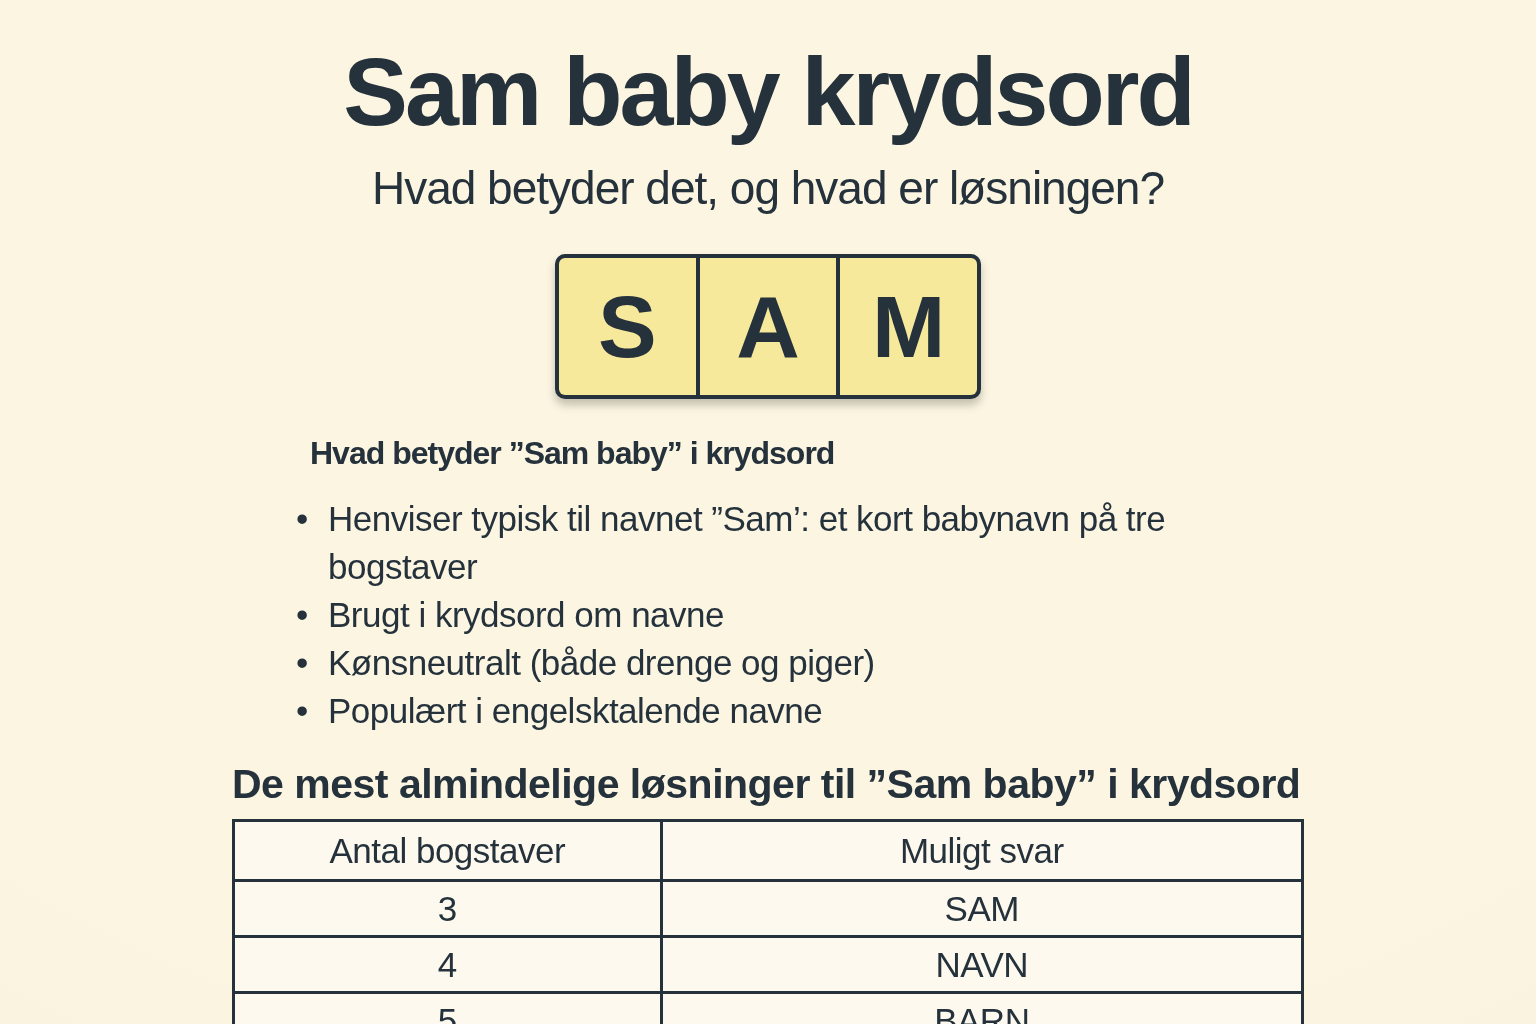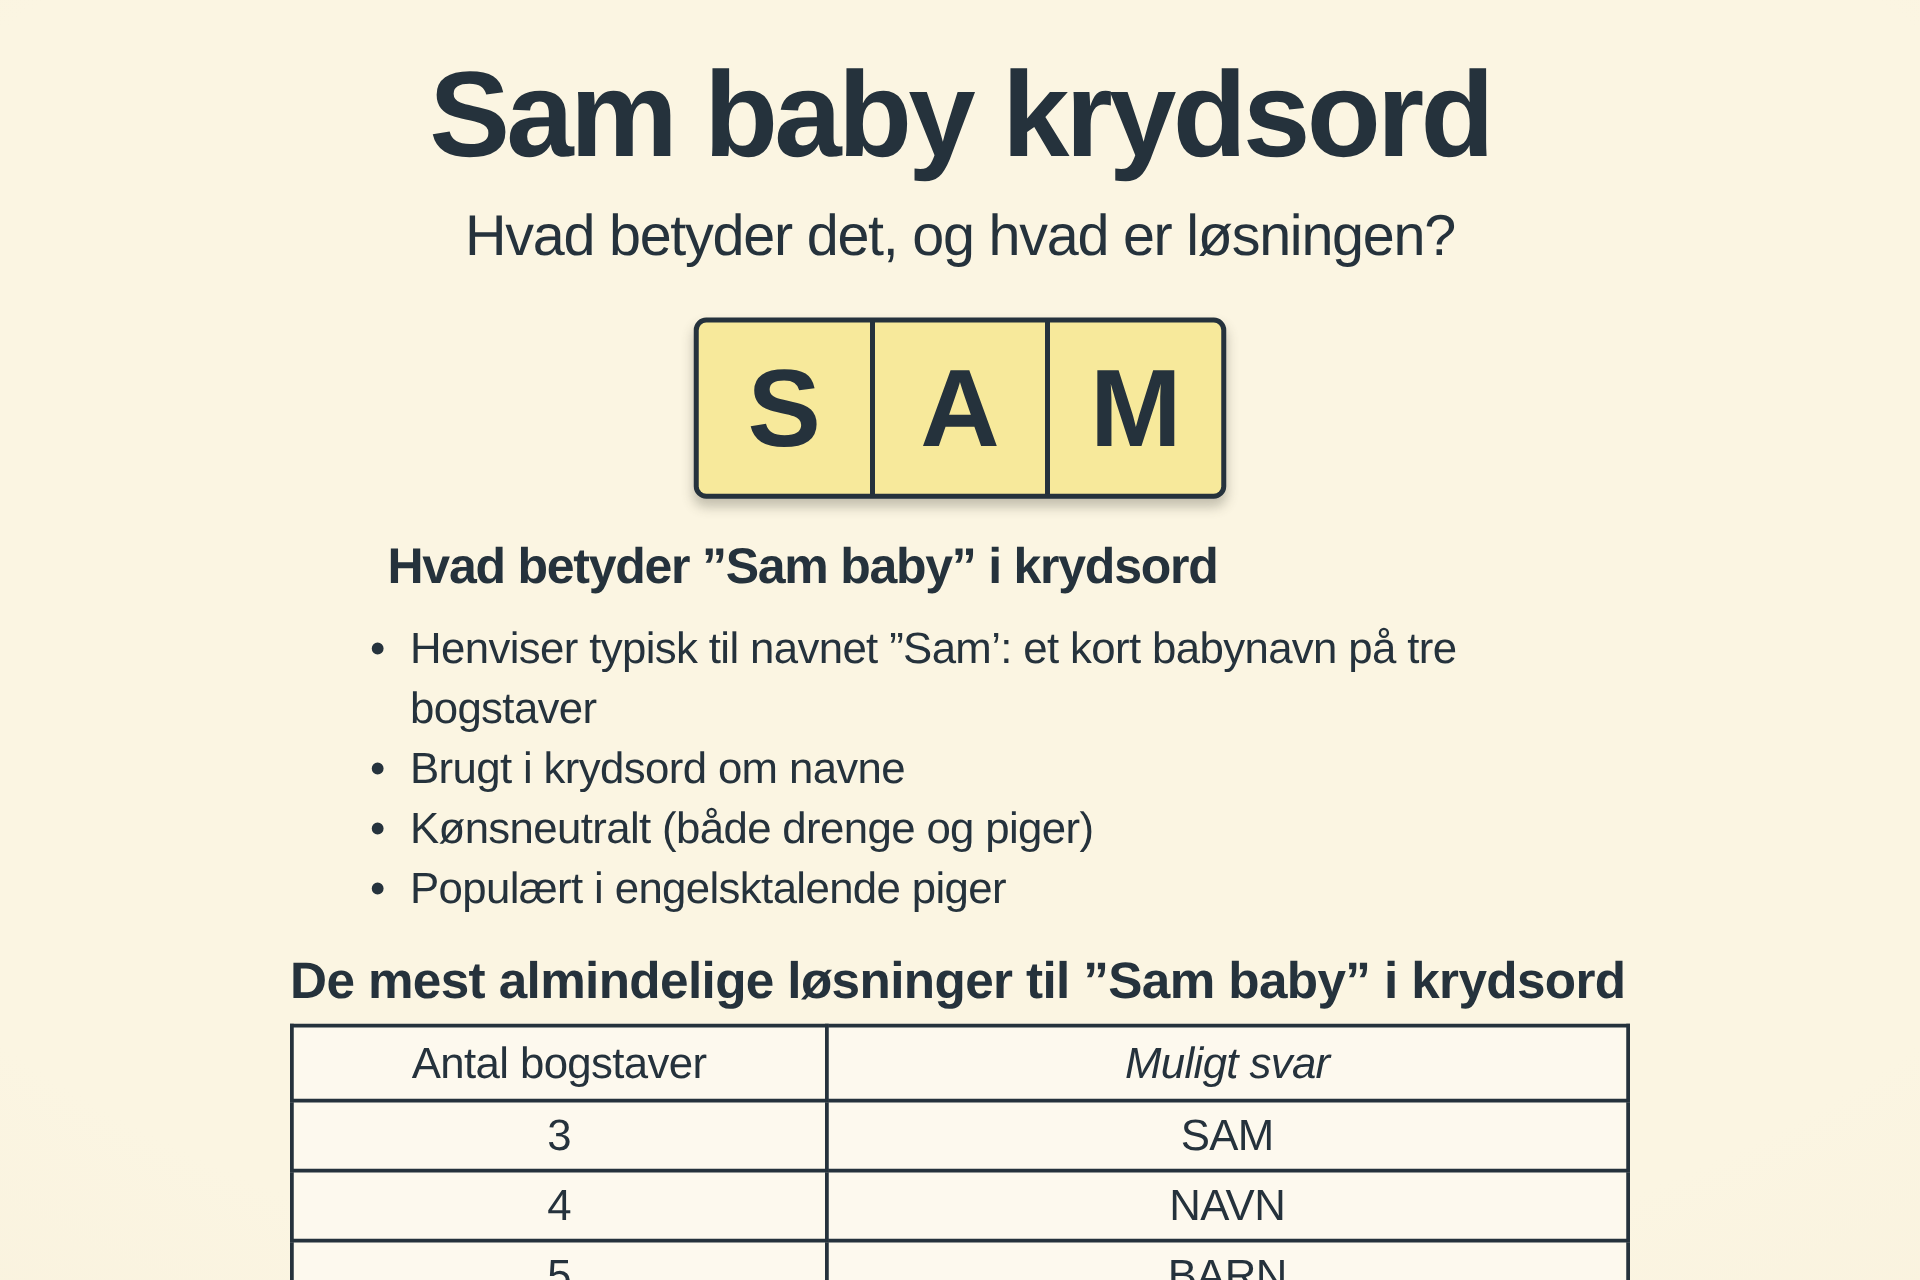--- a/index.html
+++ b/index.html
@@ -63,21 +63,21 @@
     font-weight: bold;
     letter-spacing: 0;
   }
   
   .content {
     width: 1072px;
     margin: 0 auto;
   }
   .meaning-heading {
     margin: 28px 0 0 78px;
-    font-size: 40px;
+    font-size: 32px;
     line-height: 52px;
     font-weight: bold;
     letter-spacing: -1px;
   }
   .bullet-list {
     list-style: none;
     margin: 16px 0 0 0;
     padding: 0 0 0 64px;
     font-size: 35px;
     line-height: 48px;
@@ -111,21 +111,21 @@
   .solutions-table th,
   .solutions-table td {
     border: 3px solid #25323C;
     text-align: center;
     font-weight: normal;
     padding: 0;
   }
   .solutions-table th { height: 57px; }
   .solutions-table td { height: 53px; }
   .solutions-table .col-letters { width: 40%; margin-top: 22px; }
-  .solutions-table .col-answer  { width: 60%; font-style: italic; }
+  .solutions-table .col-answer  { width: 60%; }
 </style>
 </head>
 <body>
 
 <div class="page">
 
   <h1 class="page-title">Sam baby krydsord</h1>
   <p class="page-subtitle">Hvad betyder det, og hvad er løsningen?</p>
 
   <div class="tiles">
@@ -152,21 +152,21 @@
       <li>
         <span class="bullet-marker">•</span>
         <span>Brugt i krydsord om navne</span>
       </li>
       <li>
         <span class="bullet-marker">•</span>
         <span>Kønsneutralt (både drenge og piger)</span>
       </li>
       <li>
         <span class="bullet-marker">•</span>
-        <span>Populært i engelsktalende piger</span>
+        <span>Populært i engelsktalende navne</span>
       </li>
     </ul>
 
     <h3 class="solutions-heading">De mest almindelige løsninger til ”Sam baby” i krydsord</h3>
 
     <table class="solutions-table">
       <thead>
         <tr>
           <th class="col-letters">Antal bogstaver</th>
           <th class="col-answer">Muligt svar</th>

